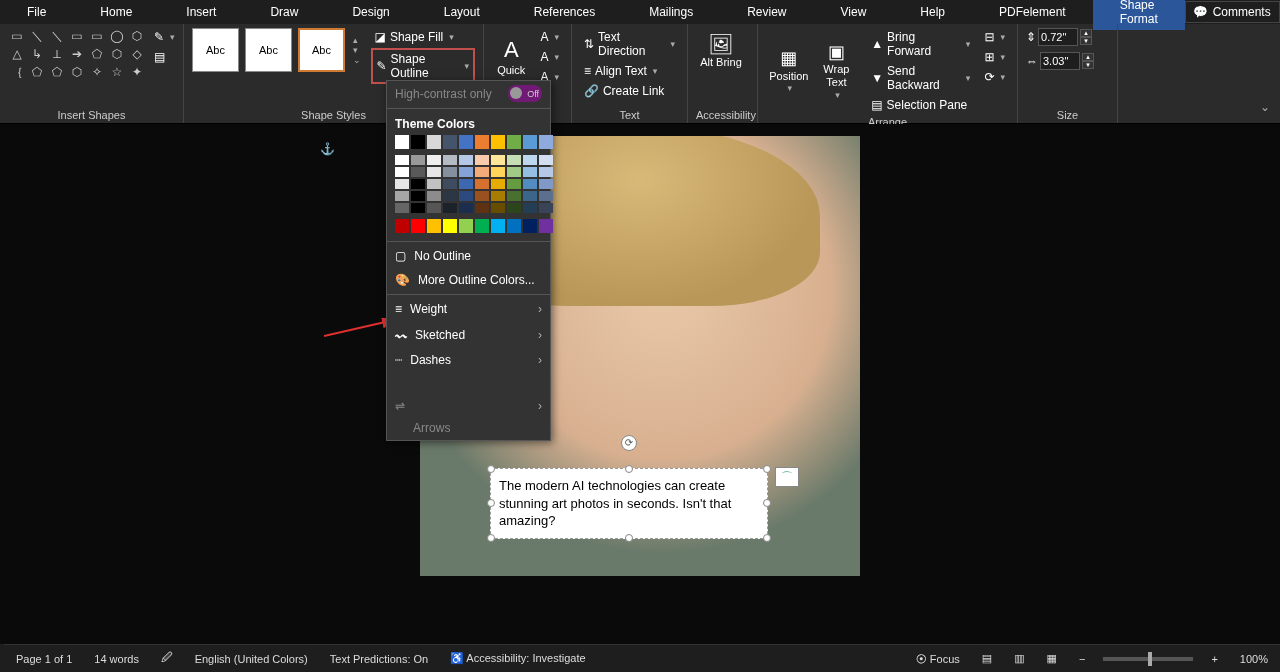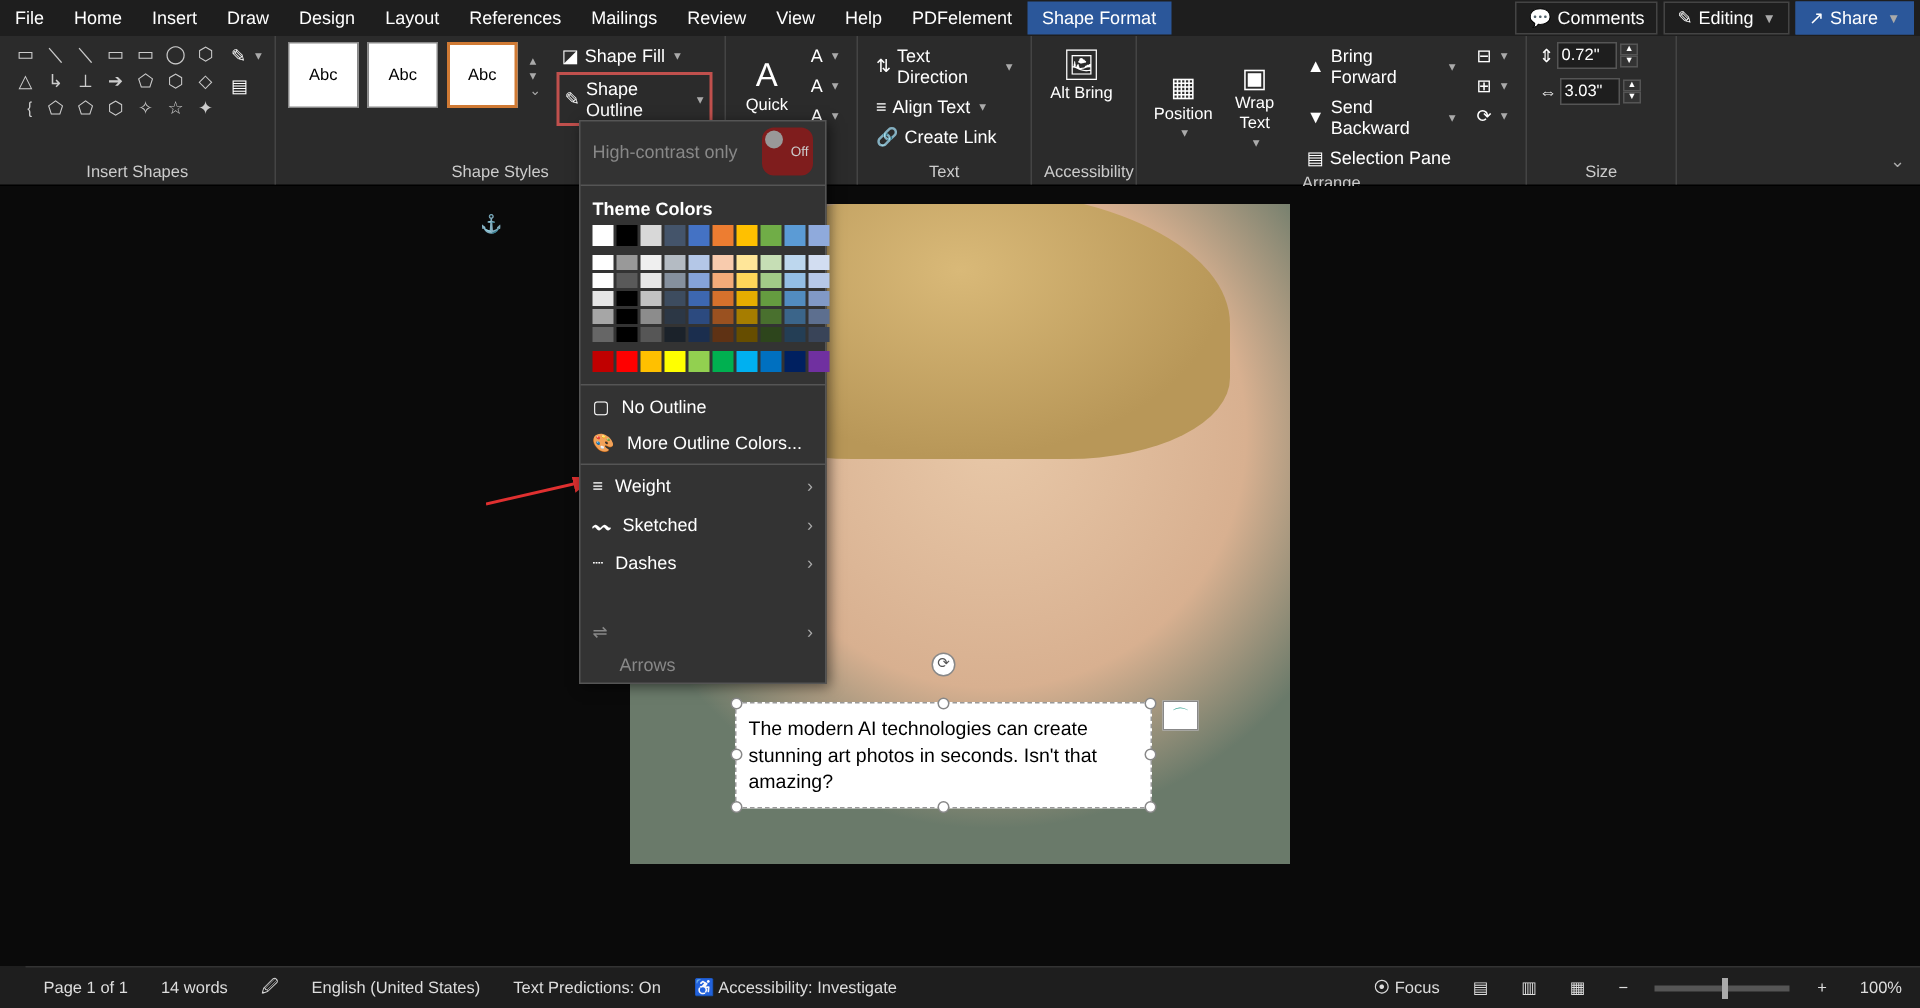--- a/index.html
+++ b/index.html
@@ -1,18 +1,18 @@
 <!DOCTYPE html>
 <html><head>
 <meta charset="utf-8">
 <style>
 *{margin:0;padding:0;box-sizing:border-box;font-family:"Segoe UI",Arial,sans-serif;}
 body{background:#1e1e1e;width:1280px;height:672px;overflow:hidden;color:#fff;font-size:12px;position:relative;}
 .menubar{height:24px;background:#1e1e1e;display:flex;align-items:center;gap:0;}
-.menubar .tab{padding:4px 10px;cursor:pointer;font-size:12px;}
+.menubar .tab{padding:4px 27px;cursor:pointer;font-size:12px;}
 .menubar .tab.active{background:#2b579a;color:#fff;}
 .menubar .spacer{flex:1;}
 .menubar .btn{display:flex;align-items:center;gap:4px;padding:3px 8px;border:1px solid #444;margin-right:4px;font-size:12px;}
 .menubar .btn.share{background:#2b579a;border-color:#2b579a;}
 .ribbon{height:100px;background:#2b2b2b;display:flex;border-bottom:1px solid #000;}
 .ribbon-group{display:flex;flex-direction:column;border-right:1px solid #444;padding:4px 8px 2px 8px;}
 .ribbon-group-title{text-align:center;font-size:11px;color:#ccc;margin-top:auto;padding-top:2px;}
 .shapes-gallery{display:grid;grid-template-columns:repeat(7,18px);grid-auto-rows:16px;gap:2px;}
 .shape-cell{width:18px;height:16px;display:flex;align-items:center;justify-content:center;color:#ccc;}
 .style-thumbs{display:flex;gap:6px;align-items:center;}
@@ -23,39 +23,39 @@
 .vstack{display:flex;flex-direction:column;gap:2px;}
 .bigbtn{display:flex;flex-direction:column;align-items:center;justify-content:center;width:50px;padding:4px 2px;font-size:11px;line-height:1.2;text-align:center;}
 .size-group{display:flex;flex-direction:column;gap:6px;}
 .size-input{display:flex;align-items:center;gap:2px;}
 .size-input input{width:40px;background:#1e1e1e;color:#fff;border:1px solid #555;font-size:11px;padding:2px;}
 .spinner{width:12px;display:flex;flex-direction:column;}
 .spinner span{height:8px;background:#333;border:1px solid #555;font-size:7px;line-height:6px;text-align:center;}
 .dropdown{position:absolute;left:386px;top:80px;width:165px;background:#333;border:1px solid #555;z-index:50;box-shadow:2px 2px 8px rgba(0,0,0,.5);}
 .dd-row{display:flex;align-items:center;padding:4px 8px;gap:6px;font-size:12px;}
 .dd-row.toggle{justify-content:space-between;}
-.toggle-pill{width:34px;height:32px;background:#7f1d1d;border-radius:8px;position:relative;font-size:9px;display:flex;align-items:center;justify-content:flex-end;padding-right:3px;color:#ccc;}
+.toggle-pill{width:34px;height:17px;background:#701a75;border-radius:8px;position:relative;font-size:9px;display:flex;align-items:center;justify-content:flex-end;padding-right:3px;color:#ccc;}
 .toggle-pill::before{content:"";width:12px;height:12px;background:#999;border-radius:50%;position:absolute;left:2px;top:2px;}
 .dd-section-title{font-weight:600;padding:6px 8px 4px 8px;font-size:12px;}
 .swatch-grid{display:grid;grid-template-columns:repeat(10,14px);gap:2px;padding:0 8px 6px 8px;}
 .swatch{width:14px;height:14px;}
 .swatch-cols{display:grid;grid-template-columns:repeat(10,14px);gap:2px;padding:0 8px 6px 8px;}
 .dd-item{display:flex;align-items:center;padding:5px 8px;gap:8px;font-size:12px;}
 .dd-item .sub{margin-left:auto;color:#aaa;}
 .dd-sep{height:1px;background:#555;margin:2px 0;}
 .canvas{position:absolute;left:0;right:0;top:124px;bottom:28px;background:#0a0a0a;display:flex;justify-content:center;overflow:hidden;}
 .anchor{position:absolute;left:320px;top:18px;color:#4a9fd8;}
 .page-img{width:440px;height:440px;margin-top:12px;background:#6a7a6a;position:relative;overflow:hidden;}
 .face{position:absolute;inset:0;background:radial-gradient(circle at 55% 35%,#e8c8a8 0%,#d8b090 45%,#6a7a6a 70%);}
 .hair{position:absolute;top:-10px;left:40px;right:40px;height:180px;background:radial-gradient(ellipse at 50% 30%,#d9b978 0%,#b89758 70%);border-radius:50% 50% 30% 30%;}
 .textbox{position:absolute;left:490px;top:344px;width:278px;background:#fff;border:1px dashed #999;padding:8px;color:#000;font-size:13px;line-height:1.35;}
 .handle{position:absolute;width:8px;height:8px;background:#fff;border:1px solid #888;border-radius:50%;}
 .rotate-handle{position:absolute;left:50%;top:-34px;transform:translateX(-50%);width:16px;height:16px;border:1px solid #888;border-radius:50%;background:#fff;color:#555;font-size:10px;display:flex;align-items:center;justify-content:center;}
 .layout-icon{position:absolute;right:-32px;top:-2px;width:24px;height:20px;background:#fff;border:1px solid #888;display:flex;align-items:center;justify-content:center;}
-.statusbar{position:absolute;left:17px;right:0;bottom:0;height:28px;background:#1e1e1e;display:flex;align-items:center;padding:0 8px;gap:14px;font-size:11px;color:#ddd;border-top:1px solid #333;}
+.statusbar{position:absolute;left:4px;right:0;bottom:0;height:28px;background:#1e1e1e;display:flex;align-items:center;padding:0 8px;gap:14px;font-size:11px;color:#ddd;border-top:1px solid #333;}
 .statusbar .spacer{flex:1;}
 .statusbar .sbtn{padding:2px 4px;}
 .zoom-slider{width:90px;height:4px;background:#555;position:relative;}
 .zoom-slider::after{content:"";position:absolute;width:4px;height:14px;background:#aaa;left:50%;top:-5px;}
 .arrow{position:absolute;left:324px;top:318px;z-index:40;}
 svg{display:block;}
 .chev{font-size:9px;color:#aaa;margin-left:2px;}
 .expand-chev{position:absolute;right:10px;top:100px;color:#aaa;}
 .dd-row.disabled{color:#888;}
 </style>
@@ -421,21 +421,21 @@
     <div class="handle" style="left:-4px;top:-4px;"></div><div class="handle" style="left:50%;top:-4px;margin-left:-4px;"></div><div class="handle" style="right:-4px;top:-4px;"></div>
     <div class="handle" style="left:-4px;top:50%;margin-top:-4px;"></div><div class="handle" style="right:-4px;top:50%;margin-top:-4px;"></div>
     <div class="handle" style="left:-4px;bottom:-4px;"></div><div class="handle" style="left:50%;bottom:-4px;margin-left:-4px;"></div><div class="handle" style="right:-4px;bottom:-4px;"></div>
   </div>
 </div>
 
 <div class="statusbar">
   <span class="sbtn">Page 1 of 1</span>
   <span class="sbtn">14 words</span>
   <span class="sbtn">🖉</span>
-  <span class="sbtn">English (United States)</span>
+  <span class="sbtn">English (United Colors)</span>
   <span class="sbtn">Text Predictions: On</span>
   <span class="sbtn"><span>♿</span> <span>Accessibility: Investigate</span></span>
   <div class="spacer"></div>
   <span class="sbtn"><span>⦿</span> <span>Focus</span></span>
   <span class="sbtn">▤</span>
   <span class="sbtn">▥</span>
   <span class="sbtn">▦</span>
   <span class="sbtn">−</span>
   <div class="zoom-slider"></div>
   <span class="sbtn">+</span>

